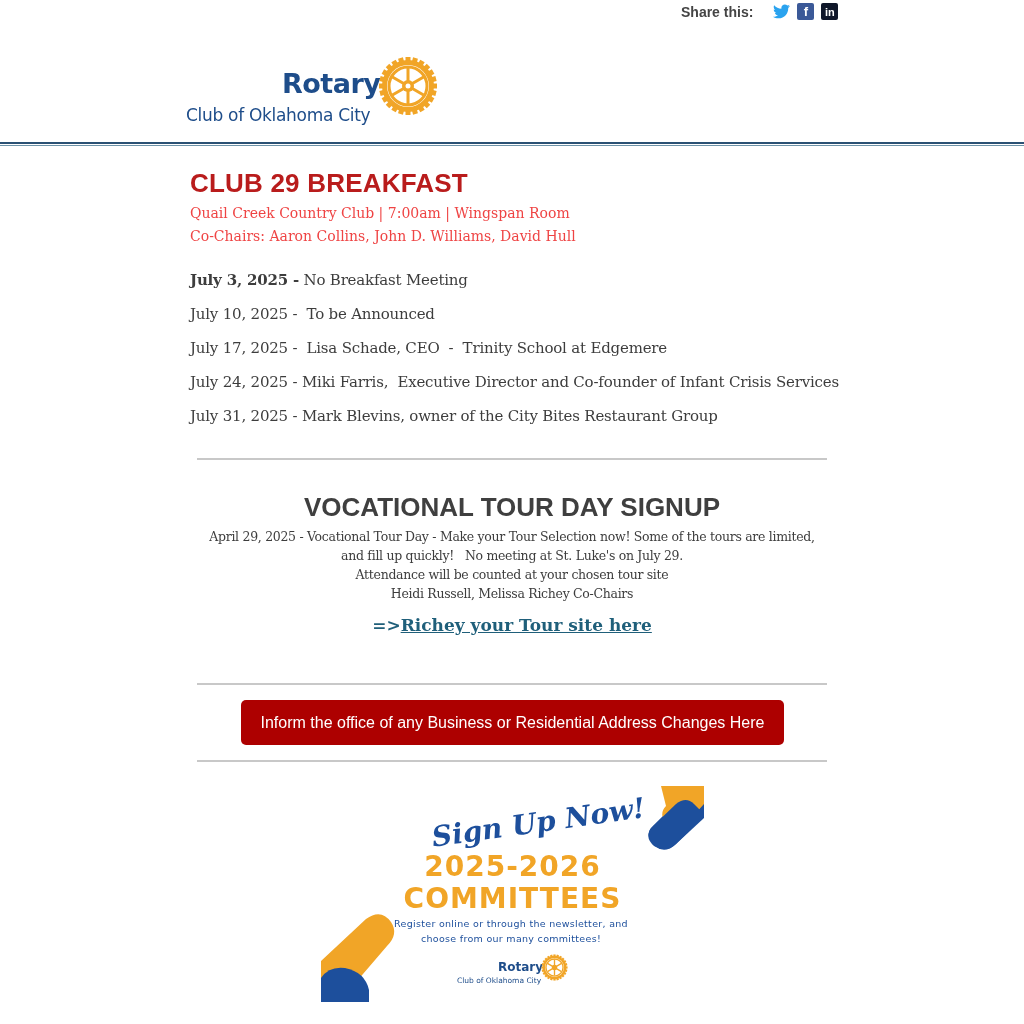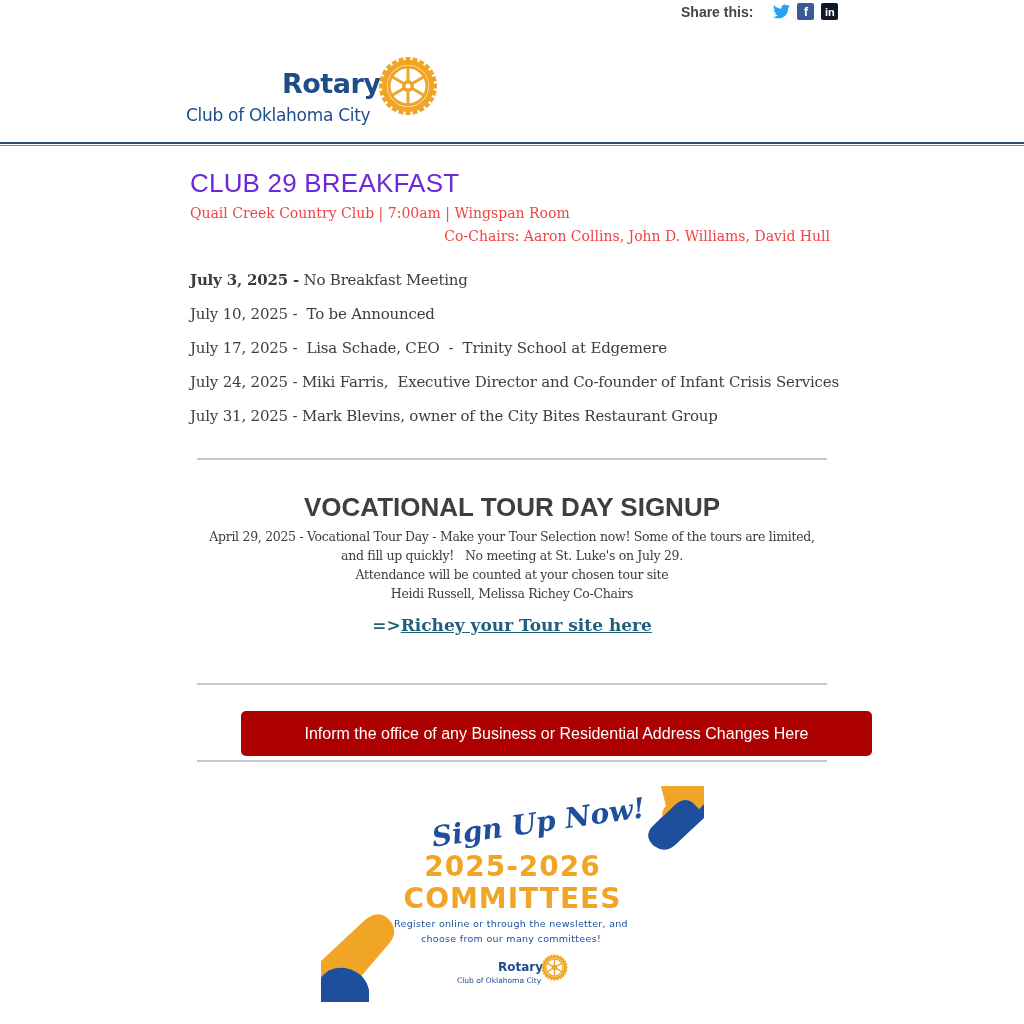--- a/index.html
+++ b/index.html
@@ -14,36 +14,36 @@
 
   .logo { position: absolute; top: 56px; left: 186px; width: 252px; height: 72px; }
   .logo-rotary { position: absolute; left: 96px; top: 12px; font-family: "DejaVu Sans", sans-serif; font-weight: bold; font-size: 27px; color: #1e4d8a; letter-spacing: -0.5px; }
   .logo-club { position: absolute; left: 0px; top: 49px; font-family: "DejaVu Sans", sans-serif; font-size: 17px; color: #1e4d8a; letter-spacing: -0.3px; white-space: nowrap; }
   .logo-wheel { position: absolute; left: 192px; top: 0px; width: 60px; height: 60px; }
 
   .header-rule-1 { position: absolute; top: 142px; left: 0; width: 1024px; height: 2px; background: #2b5174; }
   .header-rule-2 { position: absolute; top: 145px; left: 0; width: 1024px; height: 1px; background: #6e93a8; }
 
   .breakfast { position: absolute; top: 168px; left: 190px; width: 640px; }
-  .h-title { font-family: "Liberation Sans", sans-serif; font-weight: normal; font-size: 26px; color: #6d28d9; letter-spacing: 0.2px; }
+  .h-title { font-family: "Liberation Sans", sans-serif; font-weight: bold; font-size: 26px; color: #b91c1c; letter-spacing: 0.2px; }
   .sub-line { font-family: "DejaVu Serif", serif; font-size: 14px; color: #ef4444; margin-top: 6px; line-height: 17px; }
-  .sub-line + .sub-line { margin-top: 6px; text-align: right; }
+  .sub-line + .sub-line { margin-top: 6px; }
   .meetings { margin-top: 26px; }
   .meeting { font-family: "DejaVu Serif", serif; font-size: 15px; color: #3d3d3d; height: 34px; line-height: 18px; white-space: nowrap; letter-spacing: -0.2px; }
   .meeting b { font-weight: bold; }
 
   .hr { position: absolute; left: 197px; width: 630px; height: 2px; background: #c8c8c8; }
 
   .vocational { position: absolute; top: 492px; left: 197px; width: 630px; text-align: center; }
   .v-title { font-family: "Liberation Sans", sans-serif; font-weight: bold; font-size: 26px; color: #3f3f3f; }
   .v-text { font-family: "DejaVu Serif", serif; font-size: 12.5px; color: #3d3d3d; line-height: 19px; margin-top: 4px; letter-spacing: -0.3px; }
   .v-link-line { margin-top: 12px; font-family: "DejaVu Serif", serif; font-size: 17px; font-weight: bold; color: #1f5f7a; }
   .v-link-line a { color: #1f5f7a; text-decoration: underline; }
 
-  .address-btn { position: absolute; top: 700px; left: 241px; width: 631px; height: 45px; background: #ad0000; border-radius: 5px; color: #fff; font-family: "Liberation Sans", sans-serif; font-size: 16px; display: flex; align-items: center; justify-content: center; cursor: pointer; margin-top: 11px; }
+  .address-btn { position: absolute; top: 700px; left: 241px; width: 543px; height: 45px; background: #ad0000; border-radius: 5px; color: #fff; font-family: "Liberation Sans", sans-serif; font-size: 16px; display: flex; align-items: center; justify-content: center; cursor: pointer; }
 
   .promo { position: absolute; top: 786px; left: 321px; width: 383px; height: 216px; overflow: hidden; background: #fff; }
   .promo-signup { position: absolute; left: 110px; top: 20px; font-family: "DejaVu Serif", serif; font-style: italic; font-weight: bold; font-size: 28px; color: #1d4f9c; transform: rotate(-8deg); white-space: nowrap; }
   .promo-years { position: absolute; left: 0; width: 383px; top: 64px; text-align: center; font-family: "DejaVu Sans", sans-serif; font-weight: bold; font-size: 28px; color: #f1a527; letter-spacing: 1px; }
   .promo-comm { position: absolute; left: 0; width: 383px; top: 96px; text-align: center; font-family: "DejaVu Sans", sans-serif; font-weight: bold; font-size: 28px; color: #f1a527; letter-spacing: 1px; }
   .promo-desc { position: absolute; left: 60px; width: 260px; top: 130px; text-align: center; font-family: "DejaVu Sans", sans-serif; font-size: 9.5px; color: #1d4f9c; line-height: 15px; letter-spacing: 0.3px; }
   .promo-logo-rotary { position: absolute; left: 177px; top: 174px; font-family: "DejaVu Sans", sans-serif; font-weight: bold; font-size: 12px; color: #1e4d8a; }
   .promo-logo-club { position: absolute; left: 136px; top: 190px; font-family: "DejaVu Sans", sans-serif; font-size: 7.5px; color: #1e4d8a; }
   .promo-logo-wheel { position: absolute; left: 220px; top: 168px; width: 27px; height: 27px; }
   .promo-shapes { position: absolute; left: 0; top: 0; width: 383px; height: 216px; }

